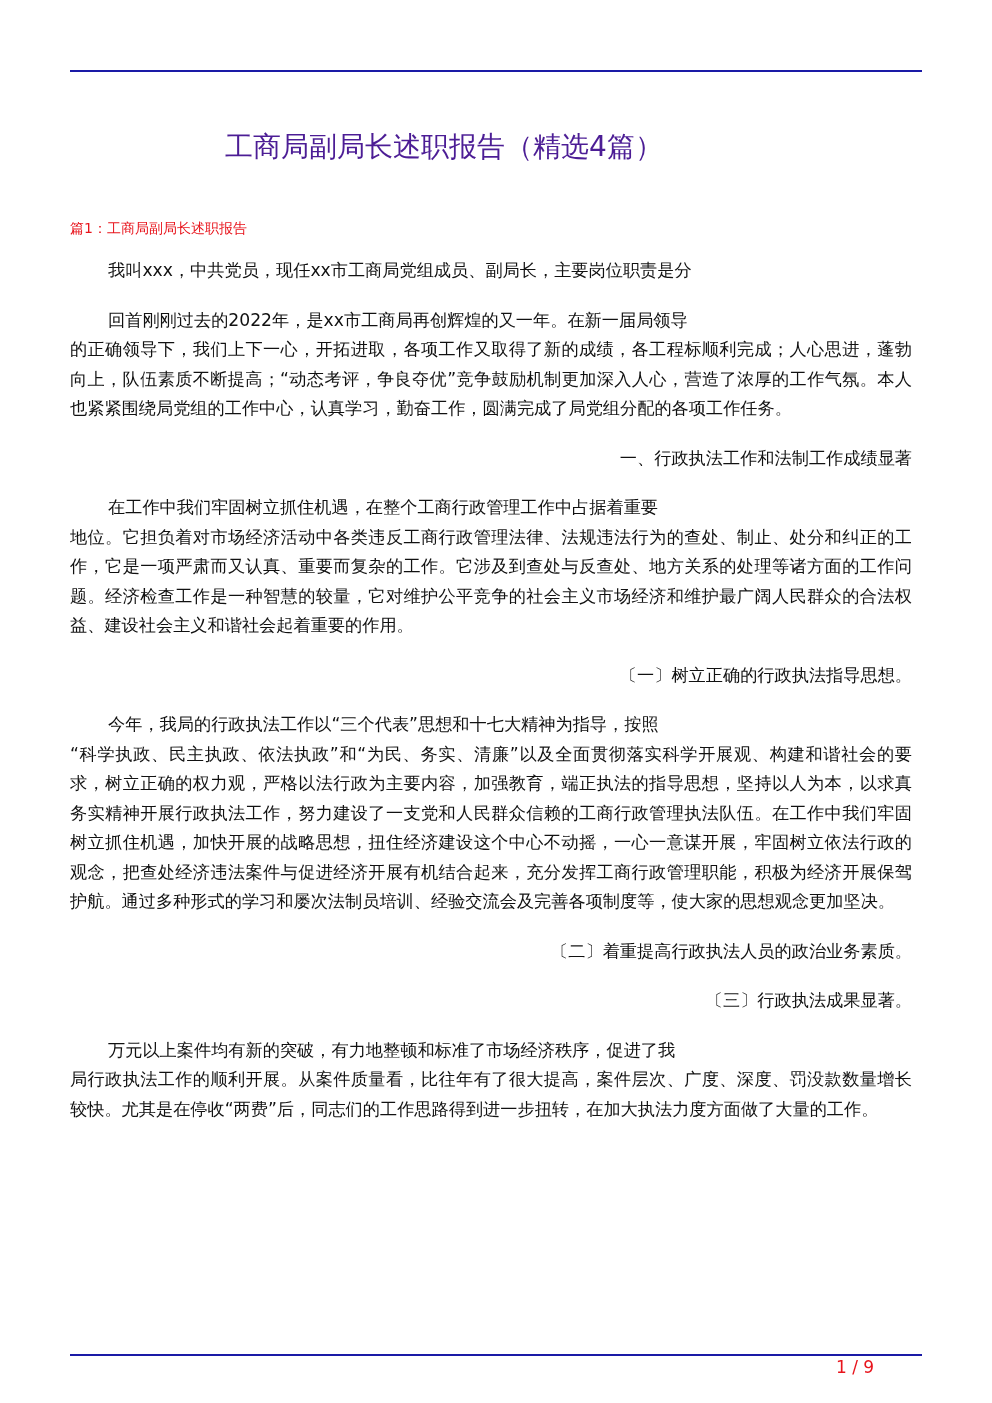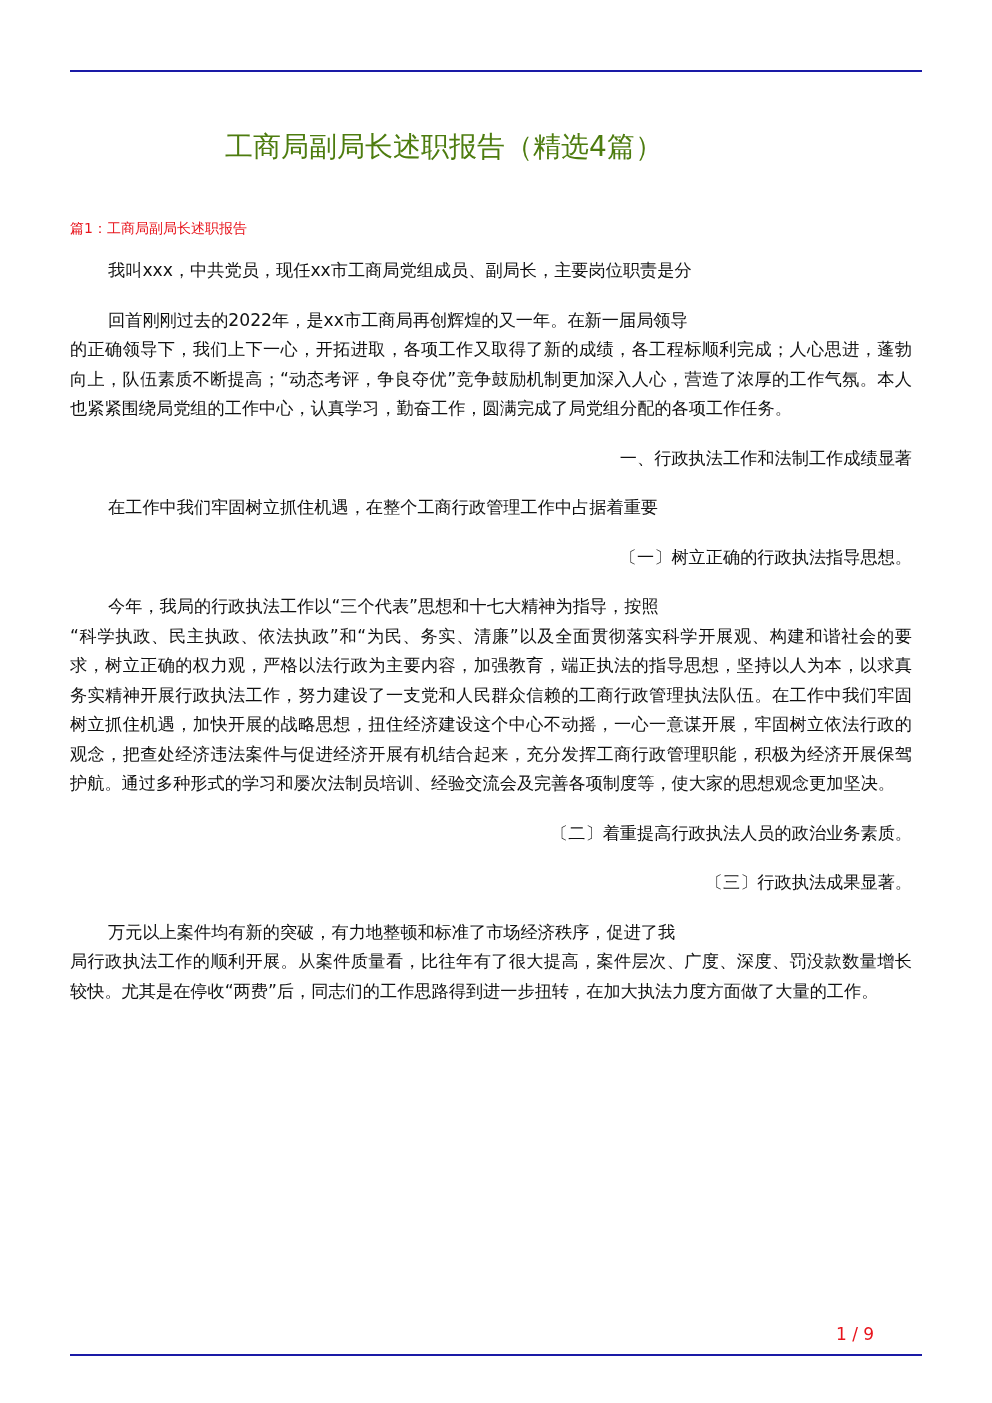--- a/index.html
+++ b/index.html
@@ -2,28 +2,28 @@
 <html><head>
   <meta charset="utf-8">
   <style>
     html, body { margin: 0; padding: 0; background: #ffffff; }
     body { width: 992px; height: 1403px; position: relative; overflow: hidden;
            font-family: "DejaVu Sans", "Liberation Sans", sans-serif; color: #111; }
     .rule { position: absolute; left: 70px; width: 852px; height: 2px; background: #1a1aa6; }
     .rule.top { top: 70px; }
     .rule.bottom { top: 1354px; }
     .title { position: absolute; top: 128px; left: 0; width: 888px; text-align: center;
-             font-size: 28px; letter-spacing: 0px; color: #4d7c0f; }
+             font-size: 28px; letter-spacing: 0px; color: #4c1d95; }
     .section-heading { position: absolute; top: 208px; left: 70px; font-size: 14px; color: #e8141c; margin-top: 12px; }
     .body { position: absolute; top: 240px; left: 70px; width: 842px; font-size: 17.2px; line-height: 29.5px; }
     .para { margin: 16px 0 20px 0; text-align: justify; text-align-last: left; }
     .para .first { display: block; padding-left: 38px; }
     .para .rest { display: block; }
     .heading-line { margin: 4px 0 20px 0; padding-left: 38px; text-align: right; }
-    .page-num { position: absolute; top: 1324px; left: 836px; font-size: 17px; color: #e8141c; }
+    .page-num { position: absolute; top: 1357px; left: 836px; font-size: 17px; color: #e8141c; }
   </style>
 </head>
 <body>
 
 <div class="rule top"></div>
 
 <div class="title">工商局副局长述职报告（精选4篇）</div>
 
 <div class="section-heading">篇1：工商局副局长述职报告</div>
 
@@ -31,20 +31,21 @@
   <div class="para">
     <span class="first">我叫xxx，中共党员，现任xx市工商局党组成员、副局长，主要岗位职责是分</span>
   </div>
   <div class="para">
     <span class="first">回首刚刚过去的2022年，是xx市工商局再创辉煌的又一年。在新一届局领导</span>
     <span class="rest">的正确领导下，我们上下一心，开拓进取，各项工作又取得了新的成绩，各工程标顺利完成；人心思进，蓬勃向上，队伍素质不断提高；“动态考评，争良夺优”竞争鼓励机制更加深入人心，营造了浓厚的工作气氛。本人也紧紧围绕局党组的工作中心，认真学习，勤奋工作，圆满完成了局党组分配的各项工作任务。</span>
   </div>
   <div class="heading-line">一、行政执法工作和法制工作成绩显著</div>
   <div class="para">
     <span class="first">在工作中我们牢固树立抓住机遇，在整个工商行政管理工作中占据着重要</span>
+    <span class="rest">地位。它担负着对市场经济活动中各类违反工商行政管理法律、法规违法行为的查处、制止、处分和纠正的工作，它是一项严肃而又认真、重要而复杂的工作。它涉及到查处与反查处、地方关系的处理等诸方面的工作问题。经济检查工作是一种智慧的较量，它对维护公平竞争的社会主义市场经济和维护最广阔人民群众的合法权益、建设社会主义和谐社会起着重要的作用。</span>
   </div>
   <div class="heading-line">〔一〕树立正确的行政执法指导思想。</div>
   <div class="para">
     <span class="first">今年，我局的行政执法工作以“三个代表”思想和十七大精神为指导，按照</span>
     <span class="rest">“科学执政、民主执政、依法执政”和“为民、务实、清廉”以及全面贯彻落实科学开展观、构建和谐社会的要求，树立正确的权力观，严格以法行政为主要内容，加强教育，端正执法的指导思想，坚持以人为本，以求真务实精神开展行政执法工作，努力建设了一支党和人民群众信赖的工商行政管理执法队伍。在工作中我们牢固树立抓住机遇，加快开展的战略思想，扭住经济建设这个中心不动摇，一心一意谋开展，牢固树立依法行政的观念，把查处经济违法案件与促进经济开展有机结合起来，充分发挥工商行政管理职能，积极为经济开展保驾护航。通过多种形式的学习和屡次法制员培训、经验交流会及完善各项制度等，使大家的思想观念更加坚决。</span>
   </div>
   <div class="heading-line">〔二〕着重提高行政执法人员的政治业务素质。</div>
   <div class="heading-line">〔三〕行政执法成果显著。</div>
   <div class="para">
     <span class="first">万元以上案件均有新的突破，有力地整顿和标准了市场经济秩序，促进了我</span>

